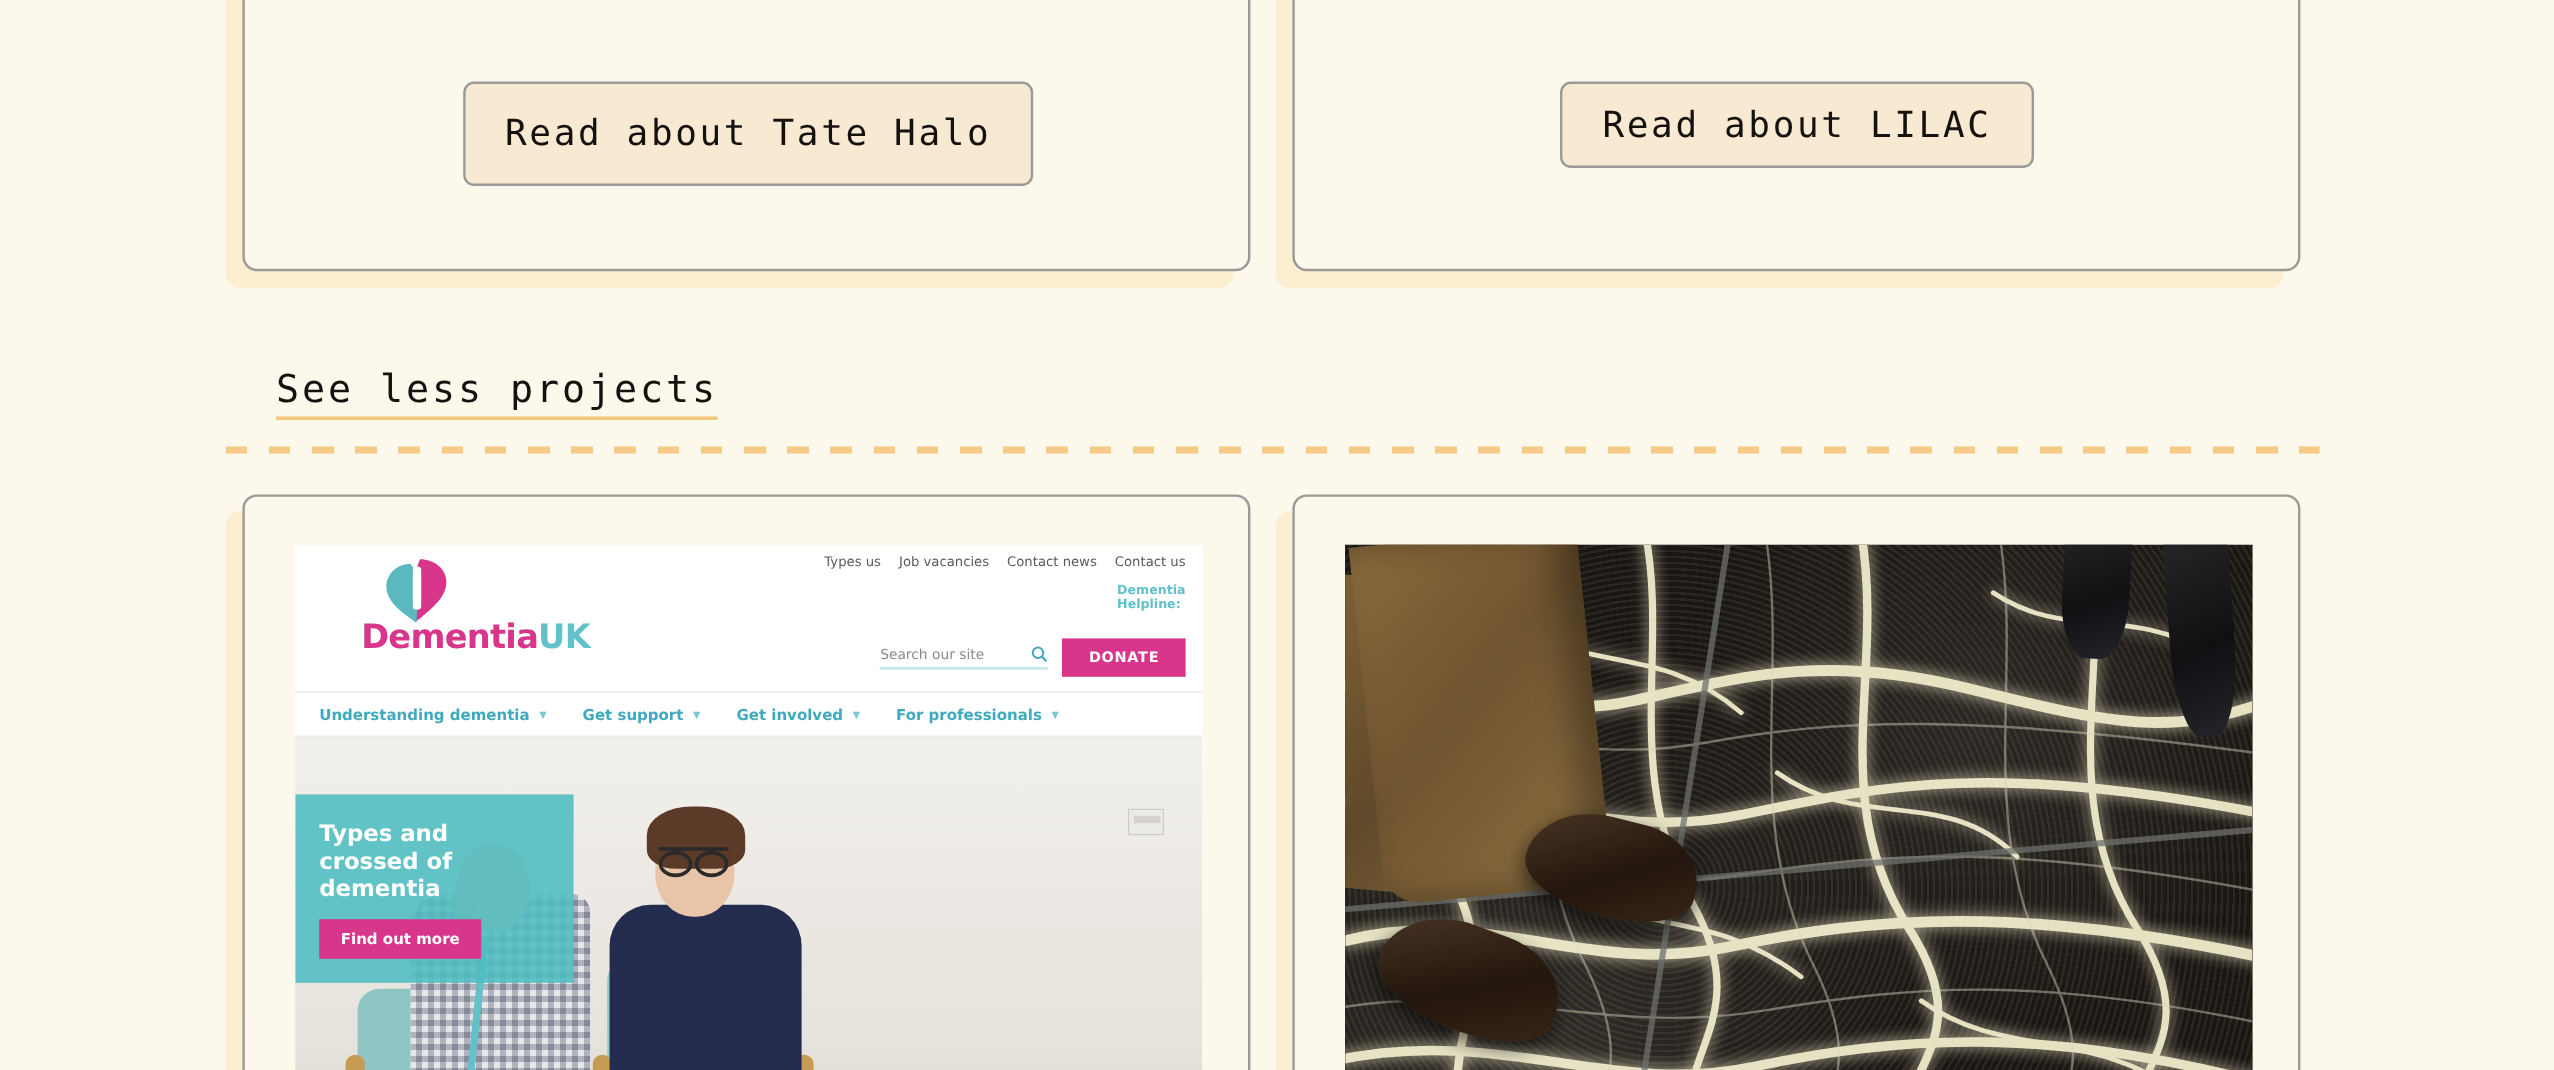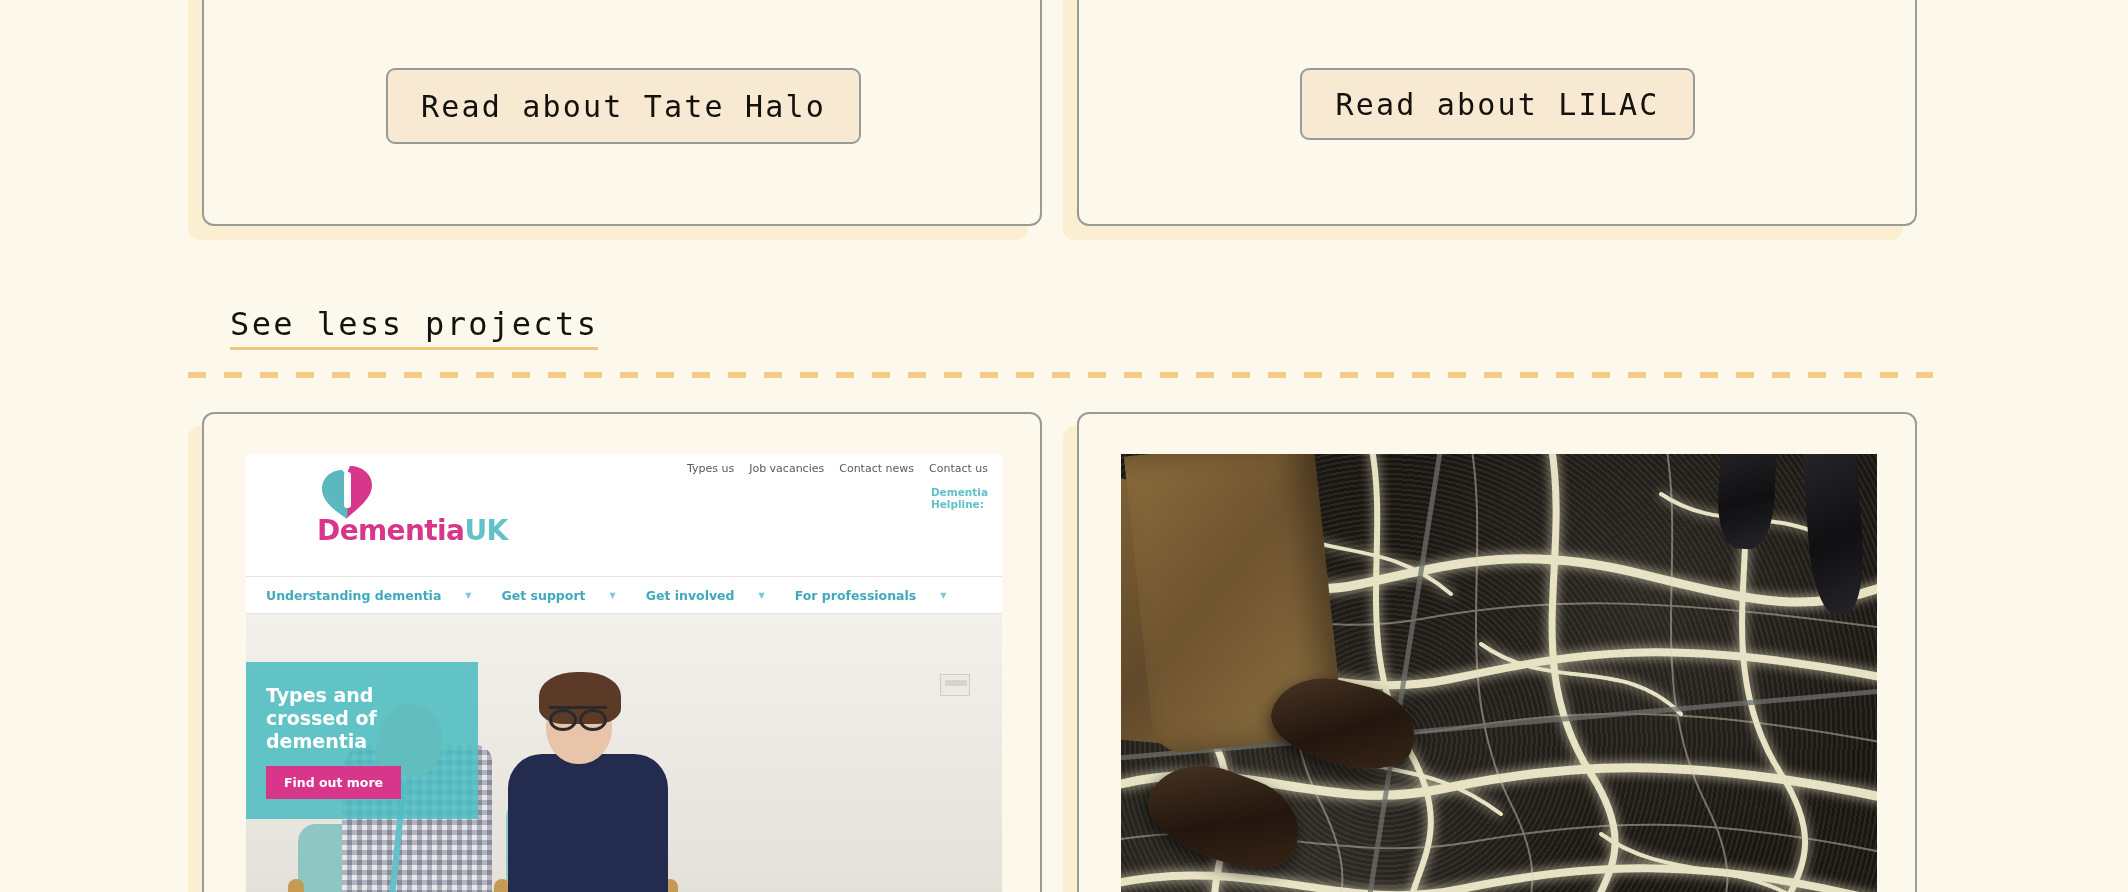--- a/index.html
+++ b/index.html
@@ -51,21 +51,21 @@
     align-items: center;
     justify-content: center;
     font-family: "DejaVu Sans Mono", "Liberation Mono", monospace;
     font-size: 30px;
     letter-spacing: 2.2px;
     color: #14110e;
     cursor: pointer;
     z-index: 5;
     white-space: nowrap;
   }
-  #btn-tate-halo { left: 386px; top: 68px; width: 475px; height: 76px; }
+  #btn-tate-halo { left: 386px; top: 68px; width: 475px; height: 87px; }
   #btn-lilac     { left: 1300px; top: 68px; width: 395px; height: 72px; }
 
   
   #see-less-link {
     position: absolute;
     left: 230px;
     top: 305px;
     font-family: "DejaVu Sans Mono", "Liberation Mono", monospace;
     font-size: 32px;
     letter-spacing: 2.4px;
@@ -116,21 +116,21 @@
     background: #fff;
     border-bottom: 1px solid #e4e4e4;
   }
   .duk-logo-mark {
     position: absolute; left: 74px; top: 10px;
     width: 54px; height: 56px;
   }
   .duk-logo-text {
     position: absolute; left: 55px; top: 60px;
     font-family: "DejaVu Sans", "Liberation Sans", sans-serif;
-    font-weight: bold; font-size: 28px; letter-spacing: -0.6px; margin-left: 16px;
+    font-weight: bold; font-size: 28px; letter-spacing: -0.6px;
   }
   .duk-logo-text .d1 { color: #d7368a; }
   .duk-logo-text .d2 { color: #63c1c9; }
 
   .duk-toplinks {
     position: absolute; right: 14px; top: 8px;
     display: flex; gap: 15px;
     font-family: "DejaVu Sans", "Liberation Sans", sans-serif;
     font-size: 11px; color: #5a5a5a;
   }
@@ -167,21 +167,21 @@
     padding: 9px 22px;
   }
   .duk-nav {
     height: 37px; display: flex; align-items: center;
     gap: 30px; padding-left: 20px;
     border-bottom: 1px solid #e4e4e4; background: #fff;
   }
   .duk-nav-item {
     font-family: "DejaVu Sans", "Liberation Sans", sans-serif;
     font-size: 12.5px; font-weight: bold; color: #3fa9bd;
-    display: flex; align-items: center; gap: 24px;
+    display: flex; align-items: center; gap: 8px;
   }
   .caret { font-size: 8px; color: #7fc9d4; }
 
   
   .duk-hero {
     position: relative;
     height: 360px;
     background: linear-gradient(#efeee9, #e7e5df);
     overflow: hidden;
   }
@@ -374,20 +374,30 @@
           <span>Contact us</span>
         </div>
 
         <div class="duk-helpline">
           <div class="duk-helpline-label">
             <div>Dementia</div>
             <div>Helpline:</div>
           </div>
         </div>
 
+        <div class="duk-searchrow">
+          <div class="duk-search">
+            <span>Search our site</span>
+            <svg width="14" height="14" viewBox="0 0 14 14">
+              <circle cx="6" cy="6" r="4.4" fill="none" stroke="#3fa9bd" stroke-width="1.6"></circle>
+              <line x1="9.3" y1="9.3" x2="13" y2="13" stroke="#3fa9bd" stroke-width="1.8"></line>
+            </svg>
+          </div>
+          <div class="duk-donate">DONATE</div>
+        </div>
       </div>
 
       <div class="duk-nav">
         <div class="duk-nav-item">
           <span>Understanding dementia</span>
           <span class="caret">▼</span>
         </div>
         <div class="duk-nav-item">
           <span>Get support</span>
           <span class="caret">▼</span>

